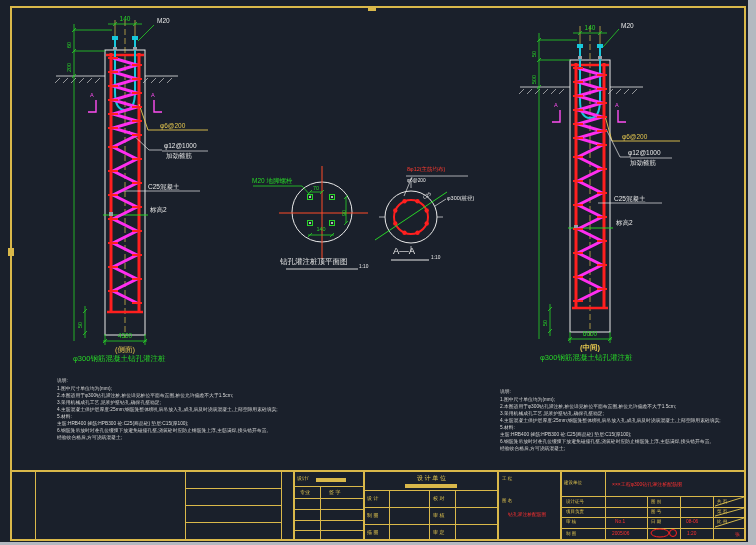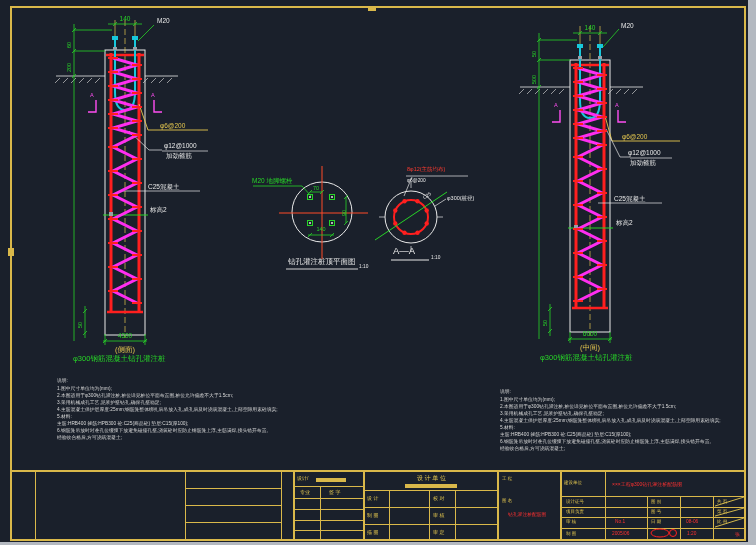--- a/index.html
+++ b/index.html
@@ -291,28 +291,28 @@
   <div class="lbl txt g f5 rot" style="left:531px;top:84px;">500</div>
   <div class="lbl txt m f5" style="left:554px;top:102px;">A</div>
   <div class="lbl txt m f5" style="left:615px;top:102px;">A</div>
   <div class="lbl txt y f6" style="left:622px;top:133px;">φ6@200</div>
   <div class="lbl txt w f6" style="left:628px;top:149px;">φ12@1000</div>
   <div class="lbl txt w f6" style="left:630px;top:159px;">加劲箍筋</div>
   <div class="lbl txt w f6" style="left:614px;top:195px;">C25混凝土</div>
   <div class="lbl txt w f6" style="left:616px;top:219px;">标高2</div>
   <div class="lbl txt g f5 rot" style="left:542px;top:326px;">50</div>
   <div class="lbl txt g f6 ctr" style="left:590px;top:330px;">6000</div>
-  <div class="lbl txt y f7 ctr" style="left:590px;top:344px;">(中间)</div>
+  <div class="lbl txt y f7 ctr" style="left:590px;top:344px;font-weight:bold;">(中间)</div>
   <div class="lbl txt g f7" style="left:540px;top:354px;">φ300钢筋混凝土钻孔灌注桩</div>
 
   <div class="lbl txt g f6" style="left:252px;top:177px;">M20 地脚螺栓</div>
   <div class="lbl txt g f5 ctr" style="left:316px;top:185px;">70</div>
   <div class="lbl txt g f5 rot" style="left:341px;top:216px;">90</div>
   <div class="lbl txt g f5 ctr" style="left:321px;top:226px;">140</div>
-  <div class="lbl txt w f7" style="left:288px;top:258px;">钻孔灌注桩顶平面图</div>
+  <div class="lbl txt w f7" style="left:280px;top:258px;">钻孔灌注桩顶平面图</div>
   <div class="lbl txt w f4" style="left:359px;top:264px;">1:10</div>
 
   <div class="lbl txt r f5" style="left:407px;top:166px;">8φ12(主筋均布)</div>
   <div class="lbl txt w f4" style="left:407px;top:178px;">φ6@200</div>
   <div class="lbl txt w f4" style="left:422px;top:196px;transform:rotate(-33deg);">C25</div>
   <div class="lbl txt w f5" style="left:447px;top:195px;">φ300(桩径)</div>
   <div class="lbl txt w f9" style="left:393px;top:246px;">A—A</div>
   <div class="lbl txt w f4" style="left:431px;top:255px;">1:10</div>
 
   <div class="notes txt" style="position:absolute;left:57px;top:377px;width:230px;">

